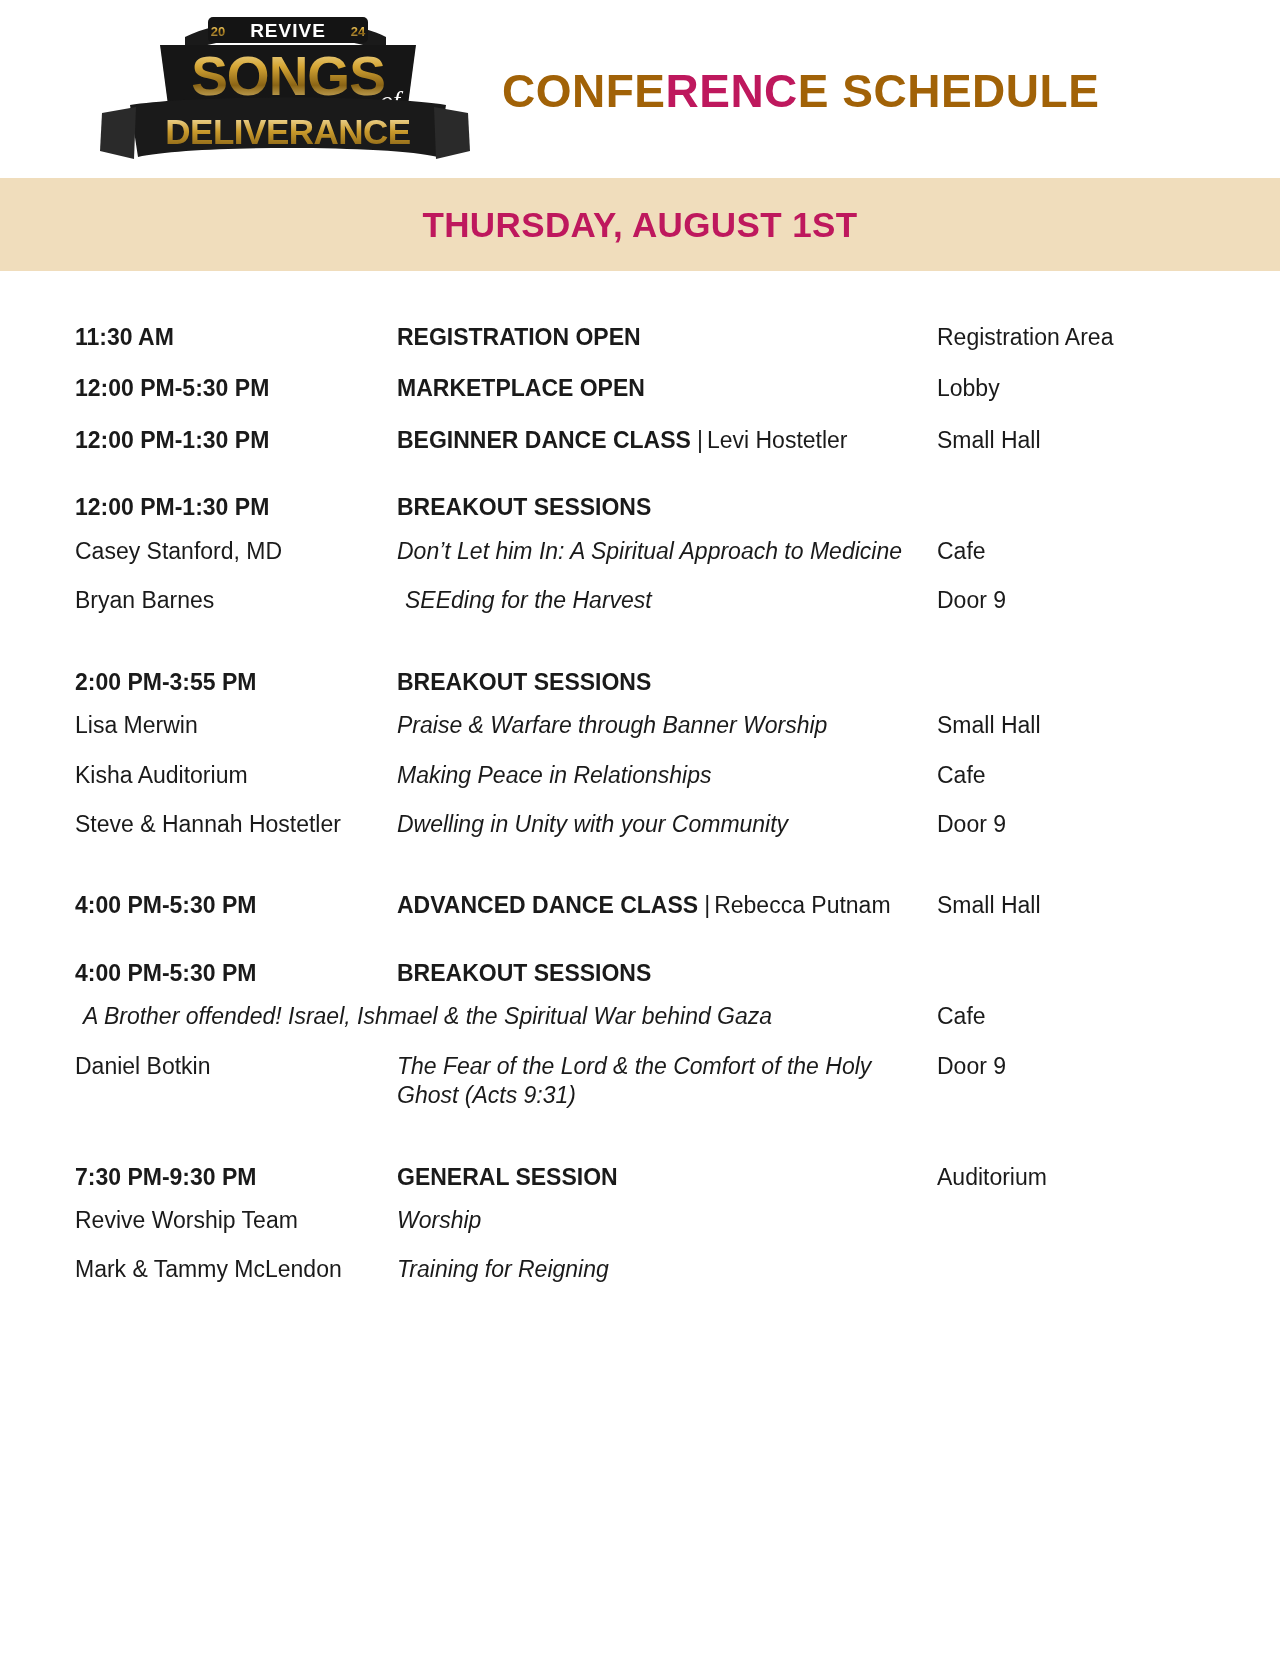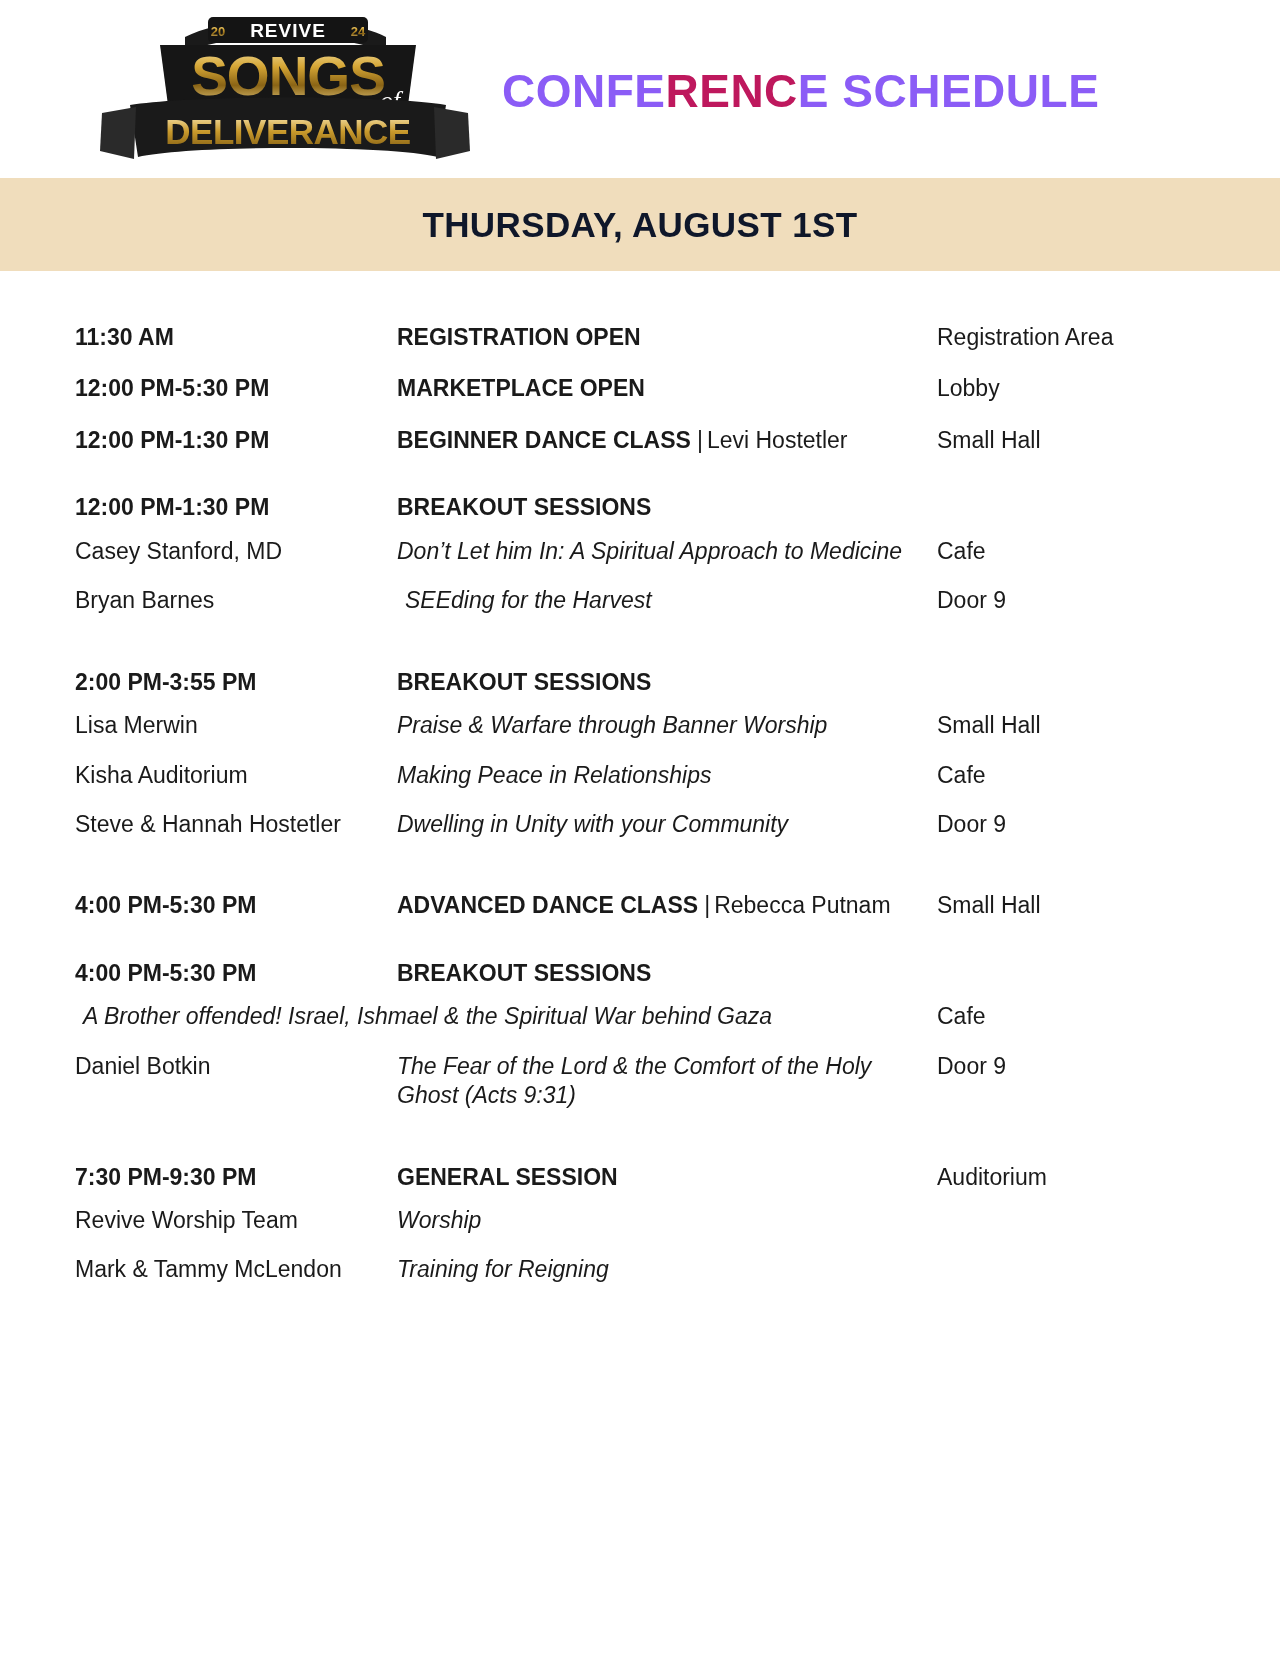--- a/index.html
+++ b/index.html
@@ -33,37 +33,37 @@
   .logo svg { display: block; }
 
   .header-title {
     font-size: 46px;
     font-weight: bold;
     letter-spacing: 0.5px;
     margin-left: 22px;
     white-space: nowrap;
   }
   .header-title .gold { color: #be185d; }
-  .header-title .dark { color: #8b5cf6; }
+  .header-title .dark { color: #a16207; }
 
   
   .day-banner {
     background: #f0ddbc;
     height: 93px;
     display: flex;
     align-items: center;
     justify-content: center;
     width: 1280px;
     margin-left: 0;
   }
   .day-banner .day-text {
     font-size: 35px;
     font-weight: bold;
     letter-spacing: 0.4px;
-    color: #0f172a;
+    color: #be185d;
   }
 
   
   .schedule {
     padding: 52px 75px 0 75px;
   }
   .block {
     margin-bottom: 22px;
   }
   .row {

